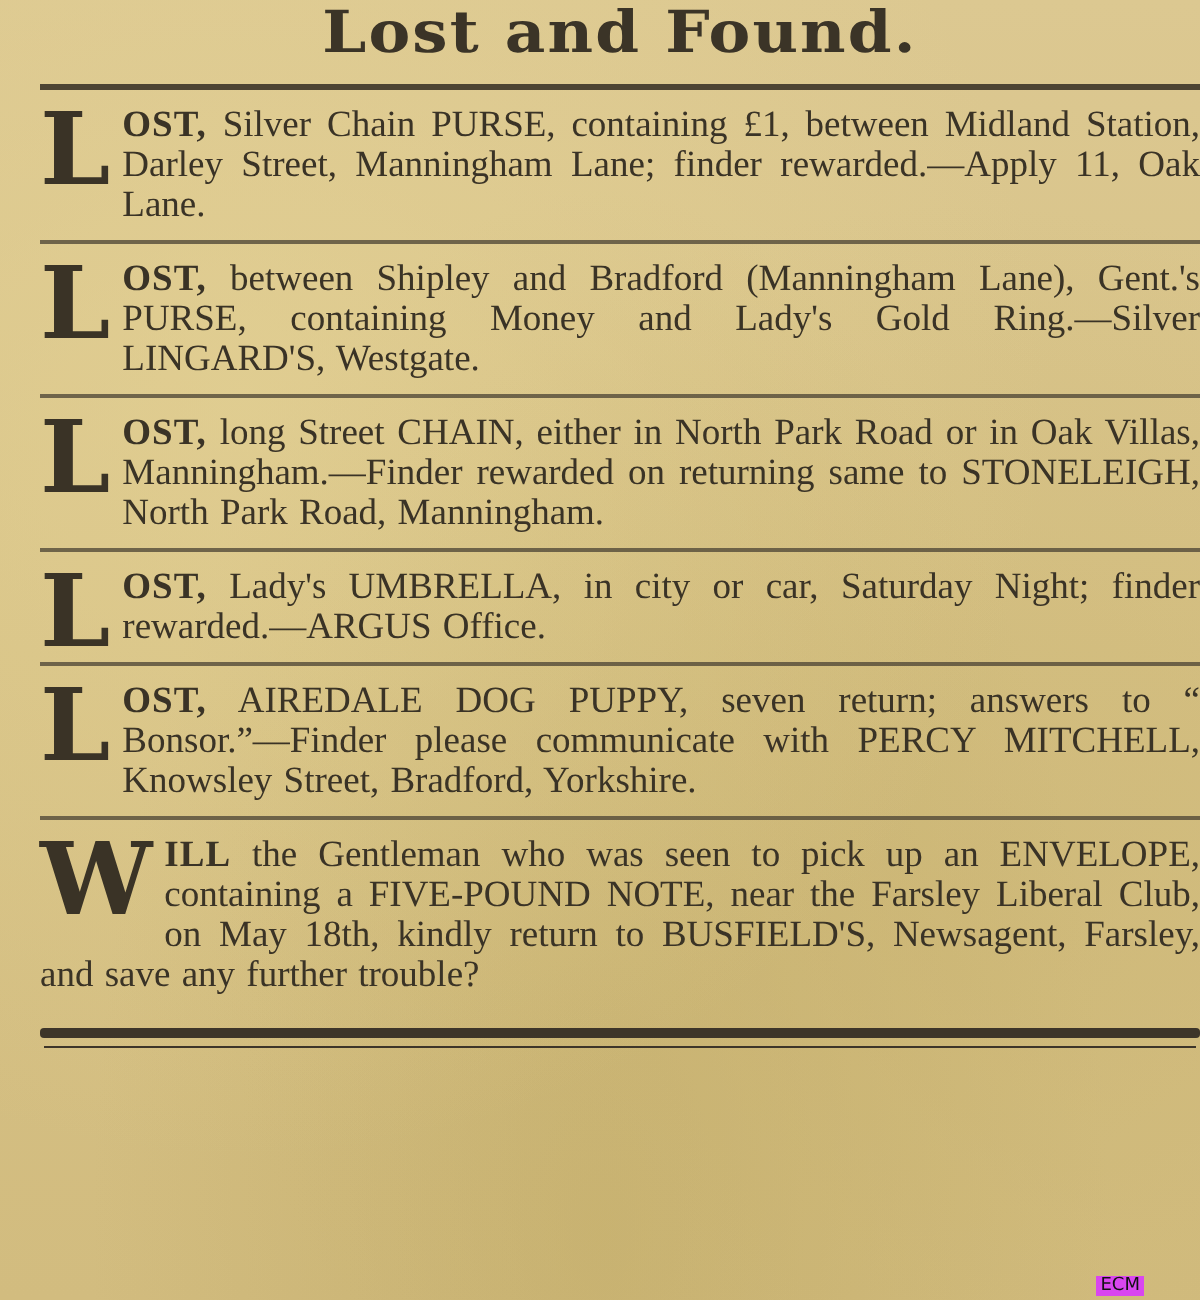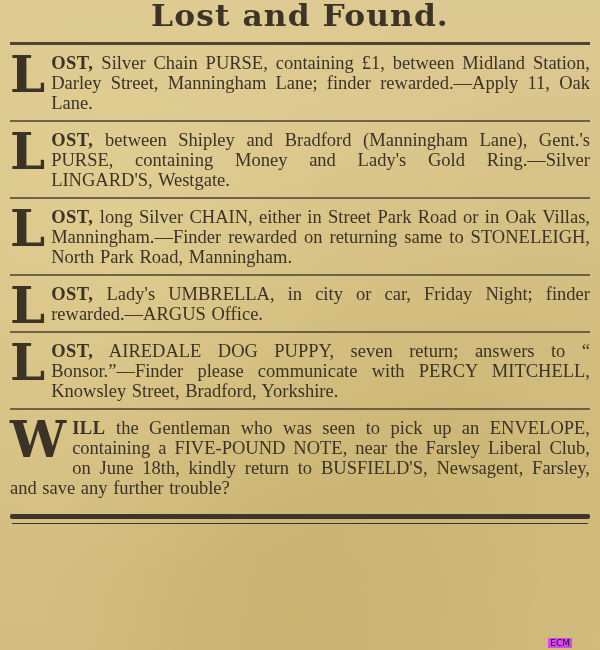--- a/index.html
+++ b/index.html
@@ -15,21 +15,21 @@
         radial-gradient(ellipse at 20% 30%, rgba(230,212,150,0.55) 0%, rgba(0,0,0,0) 60%),
         radial-gradient(ellipse at 80% 70%, rgba(200,178,110,0.45) 0%, rgba(0,0,0,0) 55%),
         radial-gradient(ellipse at 50% 95%, rgba(190,168,100,0.5) 0%, rgba(0,0,0,0) 60%),
         linear-gradient(180deg, #dcc891 0%, #d6c185 50%, #d2bc7f 100%);
       color: #3a3326;
       font-family: "Liberation Serif", "DejaVu Serif", serif;
       position: relative;
     }
     .page {
       position: absolute;
-      left: 10px;
+      left: 20px;
       top: 0;
       width: 580px;
     }
     .masthead {
       text-align: center;
       height: 38px;
       line-height: 32px;
       font-family: "DejaVu Serif", serif;
       font-weight: bold;
       font-size: 29px;
@@ -105,33 +105,33 @@
     <span class="dropcap">L</span><span class="lead">OST,</span><span class="ad-text"> Silver Chain PURSE, containing £1, between Midland Station, Darley Street, Manningham Lane; finder rewarded.—Apply 11, Oak Lane.</span>
   </div>
   <div class="rule"></div>
 
   <div class="ad">
     <span class="dropcap">L</span><span class="lead">OST,</span><span class="ad-text"> between Shipley and Bradford (Manningham Lane), Gent.'s PURSE, containing Money and Lady's Gold Ring.—Silver LINGARD'S, Westgate.</span>
   </div>
   <div class="rule"></div>
 
   <div class="ad">
-    <span class="dropcap">L</span><span class="lead">OST,</span><span class="ad-text"> long Silver CHAIN, either in Street Park Road or in Oak Villas, Manningham.—Finder rewarded on returning same to STONELEIGH, North Park Road, Manningham.</span>
+    <span class="dropcap">L</span><span class="lead">OST,</span><span class="ad-text"> long Street CHAIN, either in North Park Road or in Oak Villas, Manningham.—Finder rewarded on returning same to STONELEIGH, North Park Road, Manningham.</span>
   </div>
   <div class="rule"></div>
 
   <div class="ad">
-    <span class="dropcap">L</span><span class="lead">OST,</span><span class="ad-text"> Lady's UMBRELLA, in city or car, Friday Night; finder rewarded.—ARGUS Office.</span>
+    <span class="dropcap">L</span><span class="lead">OST,</span><span class="ad-text"> Lady's UMBRELLA, in city or car, Saturday Night; finder rewarded.—ARGUS Office.</span>
   </div>
   <div class="rule"></div>
 
   <div class="ad">
     <span class="dropcap">L</span><span class="lead">OST,</span><span class="ad-text"> AIREDALE DOG PUPPY, seven return; answers to “ Bonsor.”—Finder please communicate with PERCY MITCHELL, Knowsley Street, Bradford, Yorkshire.</span>
   </div>
   <div class="rule"></div>
 
   <div class="ad">
-    <span class="dropcap">W</span><span class="lead">ILL</span><span class="ad-text"> the Gentleman who was seen to pick up an ENVELOPE, containing a FIVE-POUND NOTE, near the Farsley Liberal Club, on June 18th, kindly return to BUSFIELD'S, Newsagent, Farsley, and save any further trouble?</span>
+    <span class="dropcap">W</span><span class="lead">ILL</span><span class="ad-text"> the Gentleman who was seen to pick up an ENVELOPE, containing a FIVE-POUND NOTE, near the Farsley Liberal Club, on May 18th, kindly return to BUSFIELD'S, Newsagent, Farsley, and save any further trouble?</span>
   </div>
   <div class="rule-double"></div>
 </div>
 
 <div class="credit">ECM</div>
 
 </body></html>

